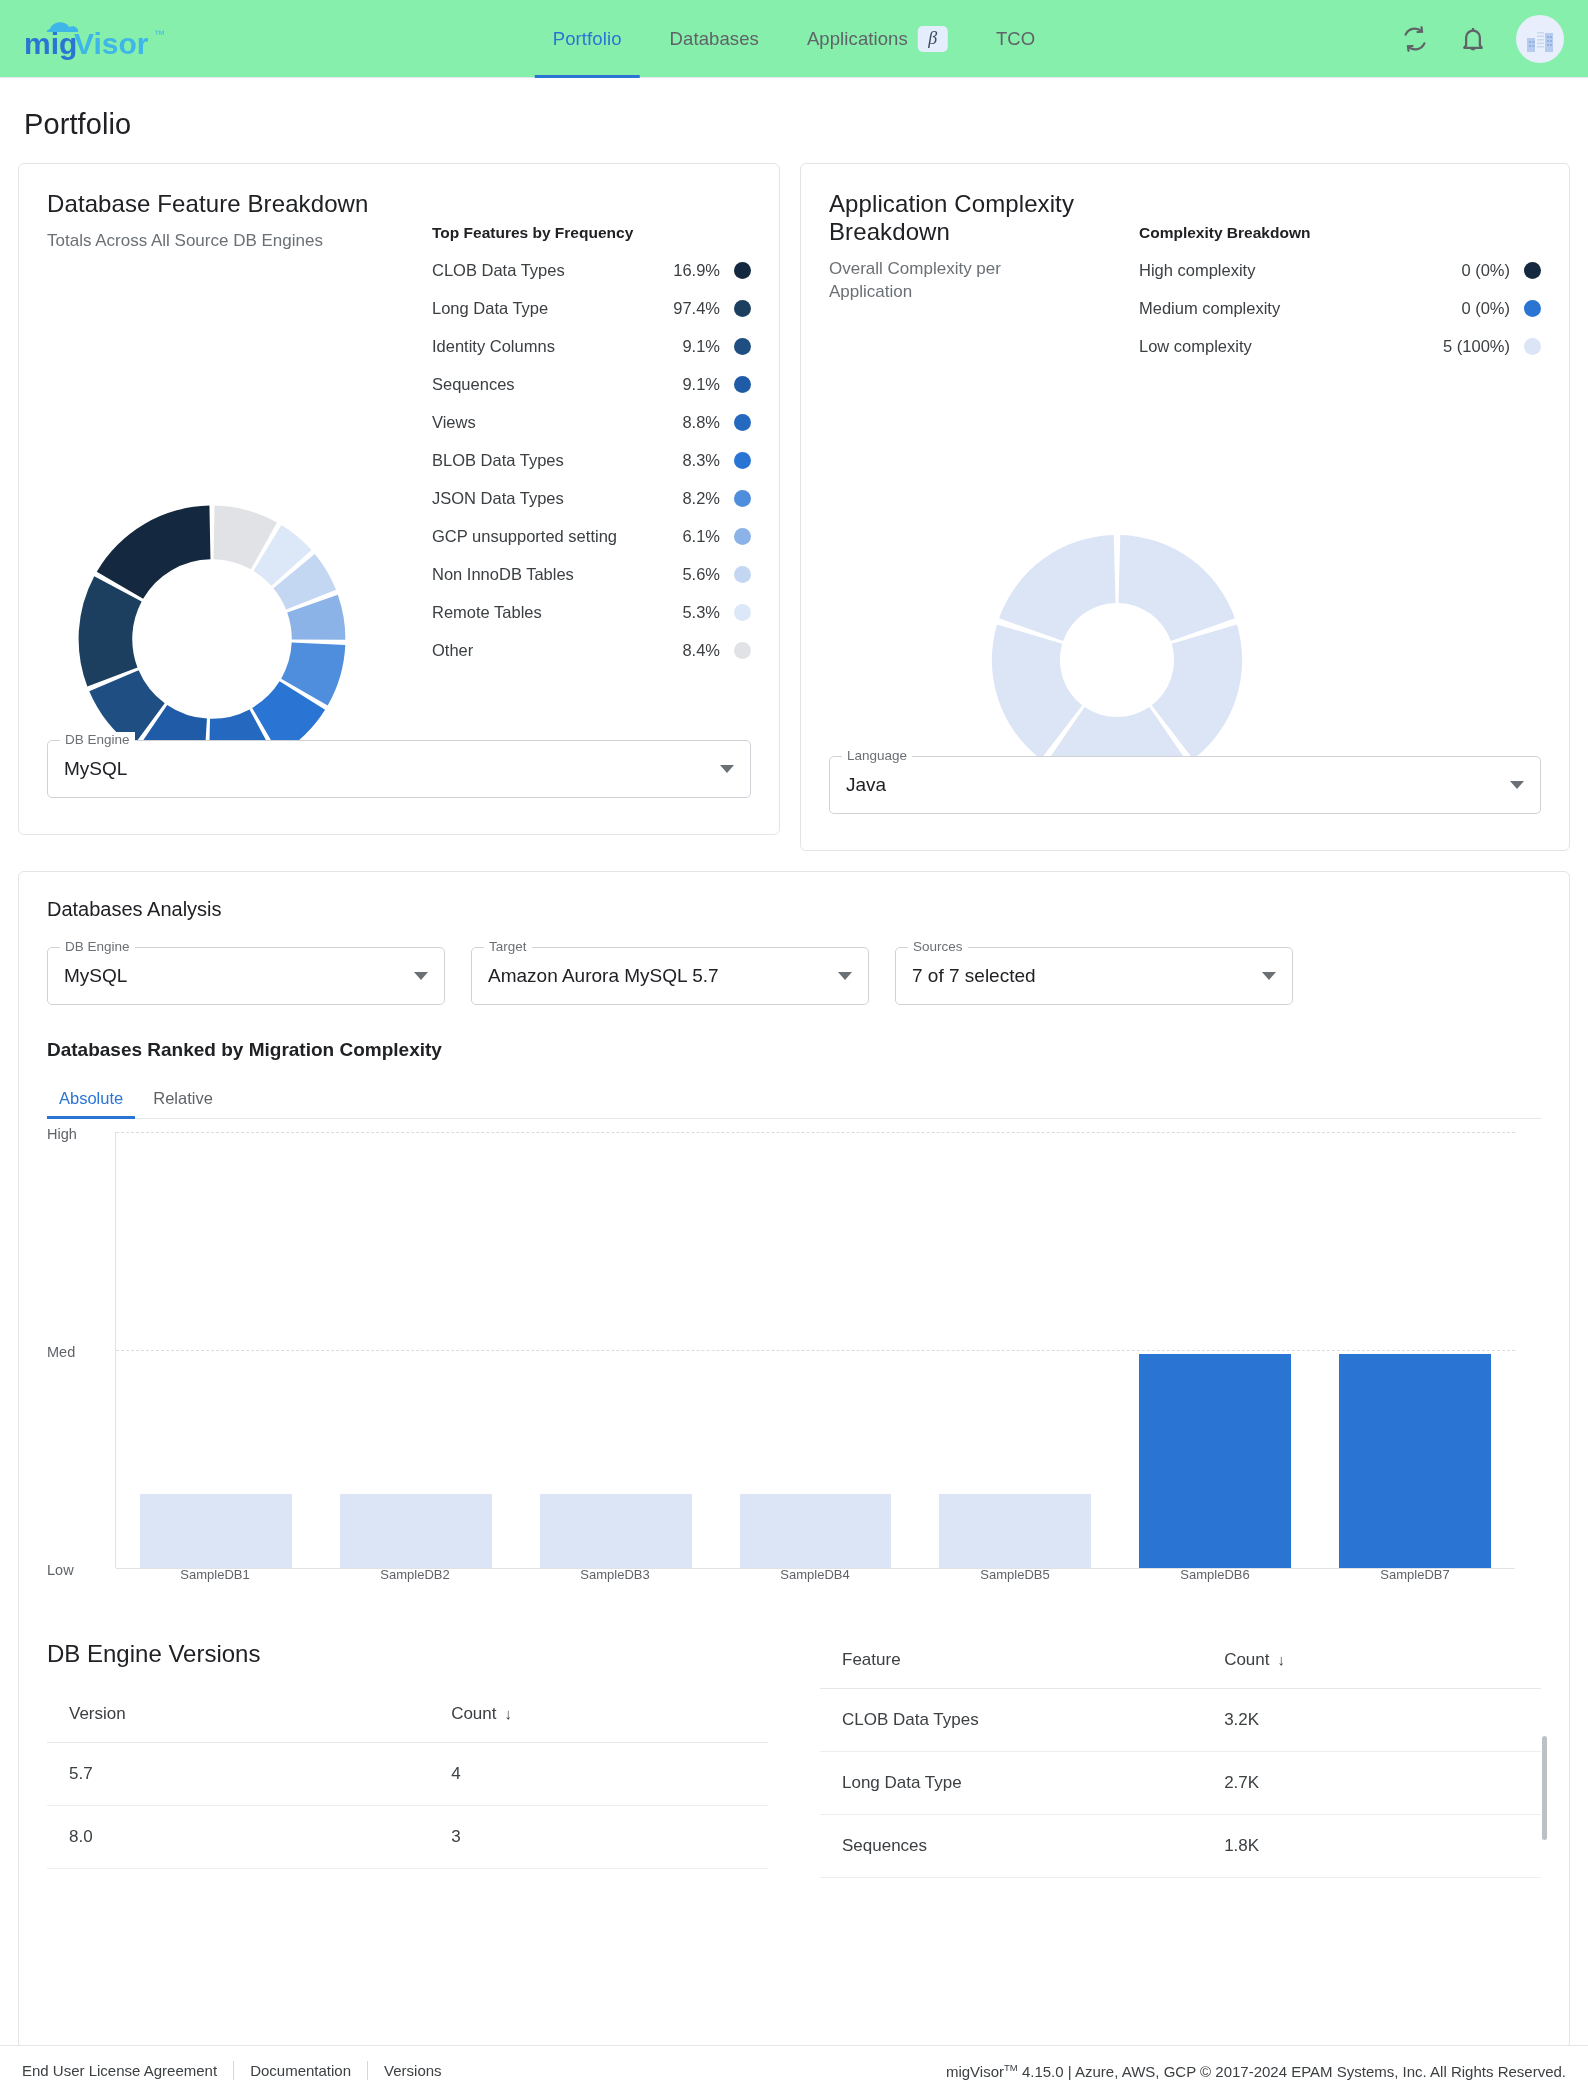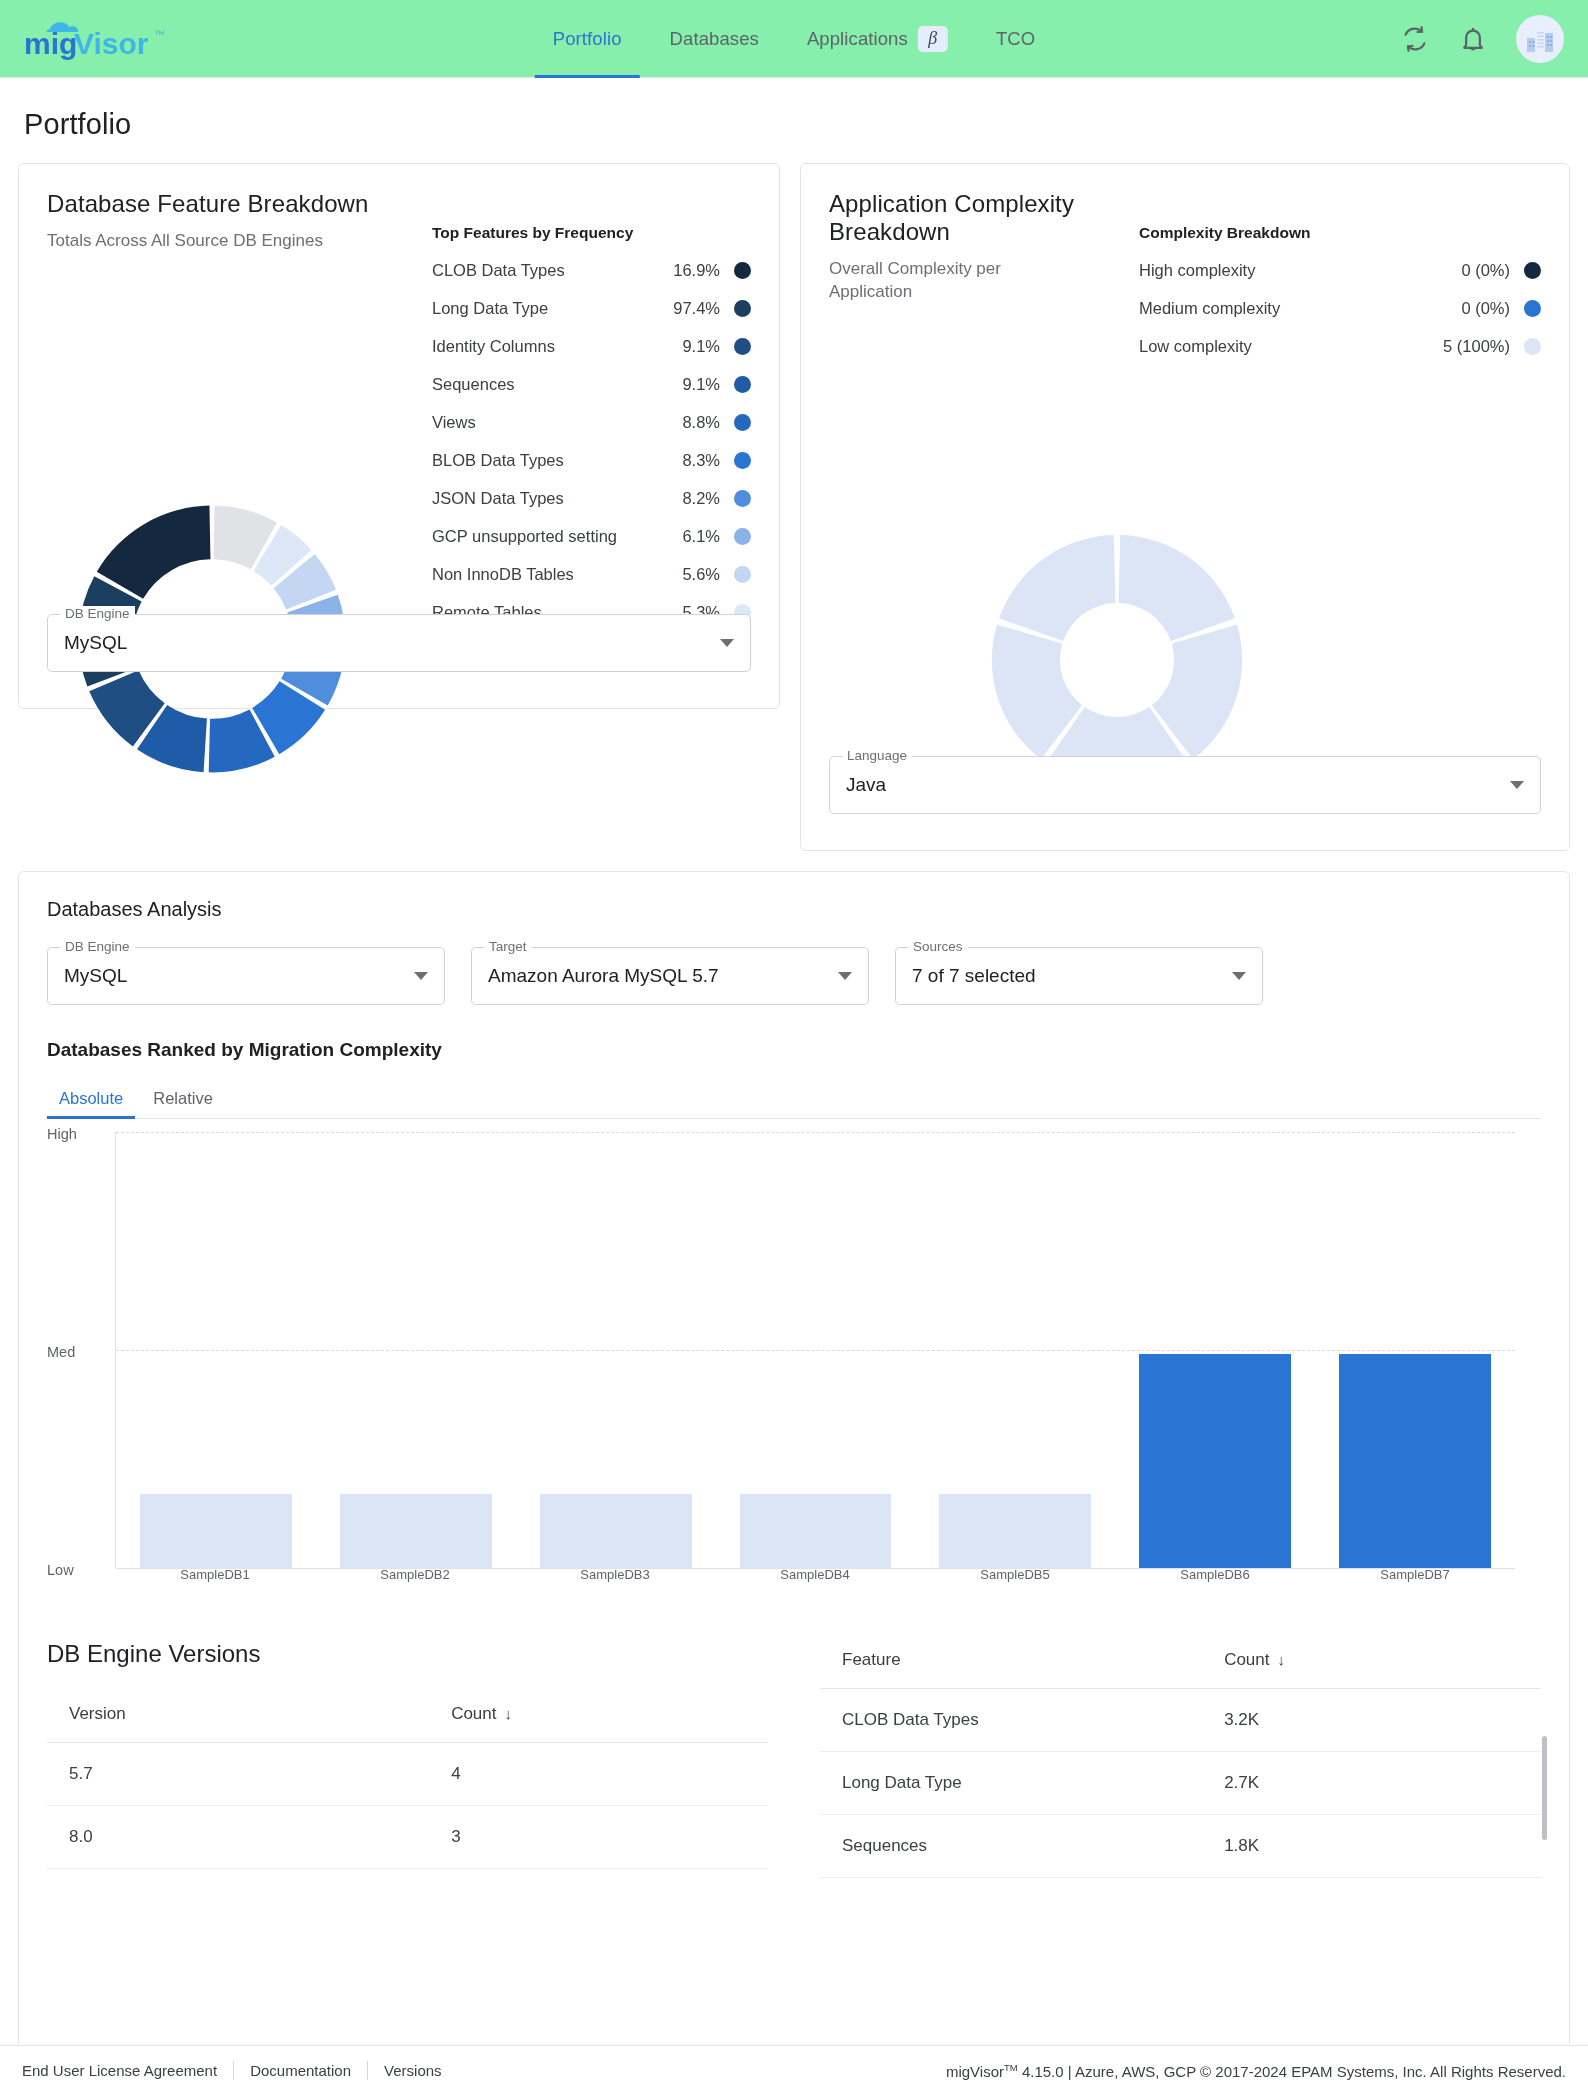--- a/index.html
+++ b/index.html
@@ -61,21 +61,21 @@
   .page-title{
     font-size:29px; font-weight:400; color:#202124;
     margin:30px 0 0 24px; letter-spacing:.1px;
   }
 
   .cards-row{ display:flex; gap:20px; margin:22px 18px 0 18px; }
   .card{
     background:#fff; border:1px solid #e2e4e8; border-radius:6px;
     position:relative;
   }
-  .card-left{ width:762px; height:546px; padding:26px 28px 0 28px;}
+  .card-left{ width:762px; height:672px; padding:26px 28px 0 28px;}
   .card-right{ flex:1; height:688px; padding:26px 28px 0 28px;}
 
   .card-title{ font-size:24px; font-weight:500; color:#202124; letter-spacing:.1px;}
   .card-sub{ font-size:17px; color:#6b7075; margin-top:12px; line-height:1.35; max-width:230px;}
 
   .legend-title{ font-size:15.5px; font-weight:700; color:#202124; }
   .legend-row{
     display:flex; align-items:center; font-size:16.5px; color:#3c4043;
     margin-top:19px;
   }
@@ -395,21 +395,21 @@
     <div class="field" style="width:398px;">
       <span class="field-label">DB Engine</span>
       <span class="field-value">MySQL</span>
       <span class="caret"></span>
     </div>
     <div class="field" style="width:398px;">
       <span class="field-label">Target</span>
       <span class="field-value">Amazon Aurora MySQL 5.7</span>
       <span class="caret"></span>
     </div>
-    <div class="field" style="width:368px;">
+    <div class="field" style="width:398px;">
       <span class="field-label">Sources</span>
       <span class="field-value">7 of 7 selected</span>
       <span class="caret"></span>
     </div>
   </div>
 
   <div class="section-title">Databases Ranked by Migration Complexity</div>
 
   <div class="tabs">
     <div class="tab active">

